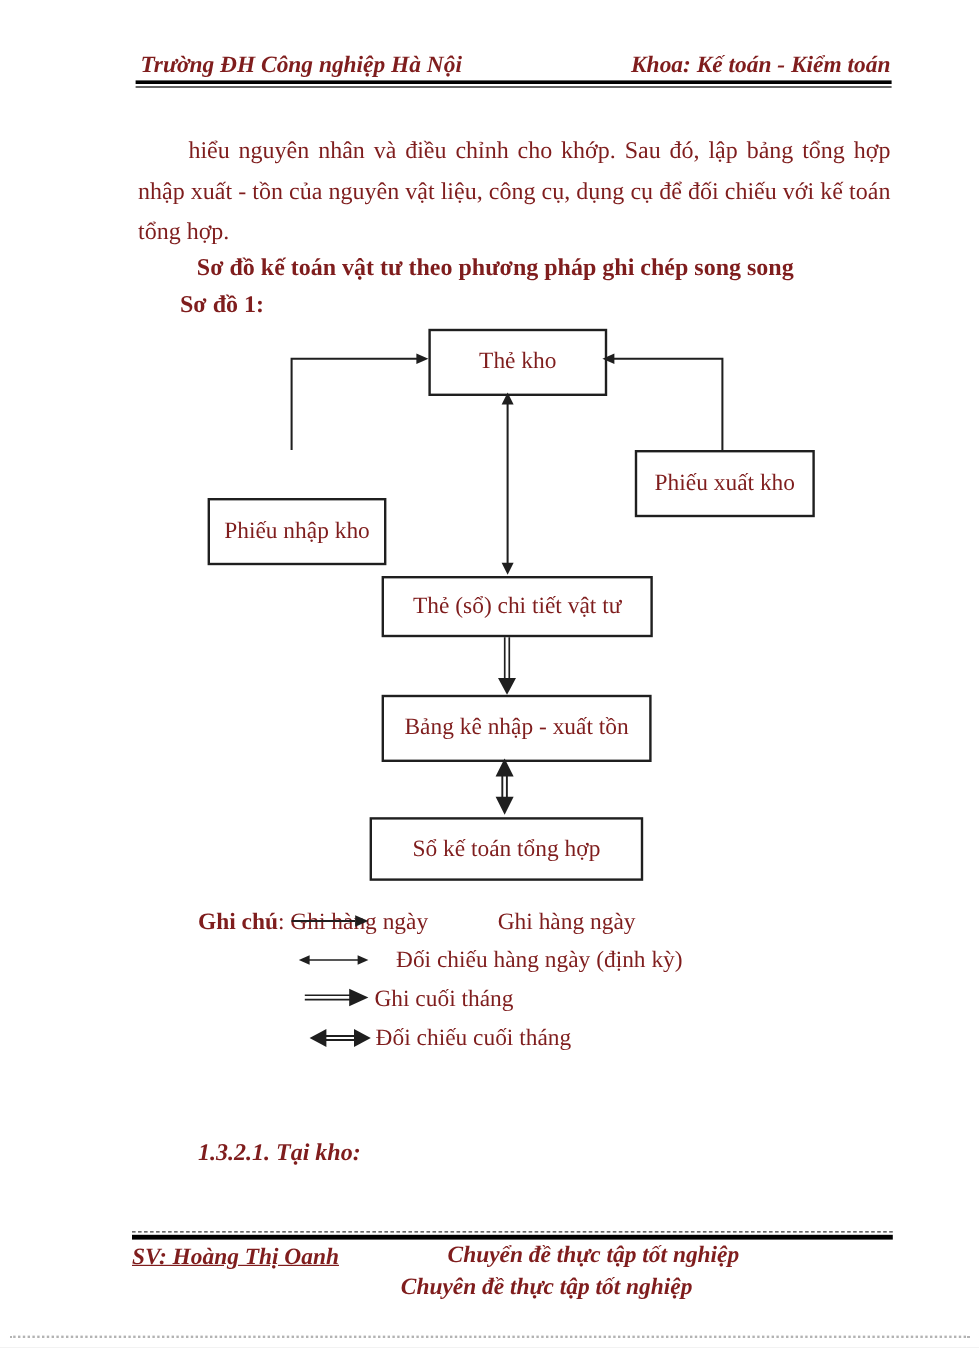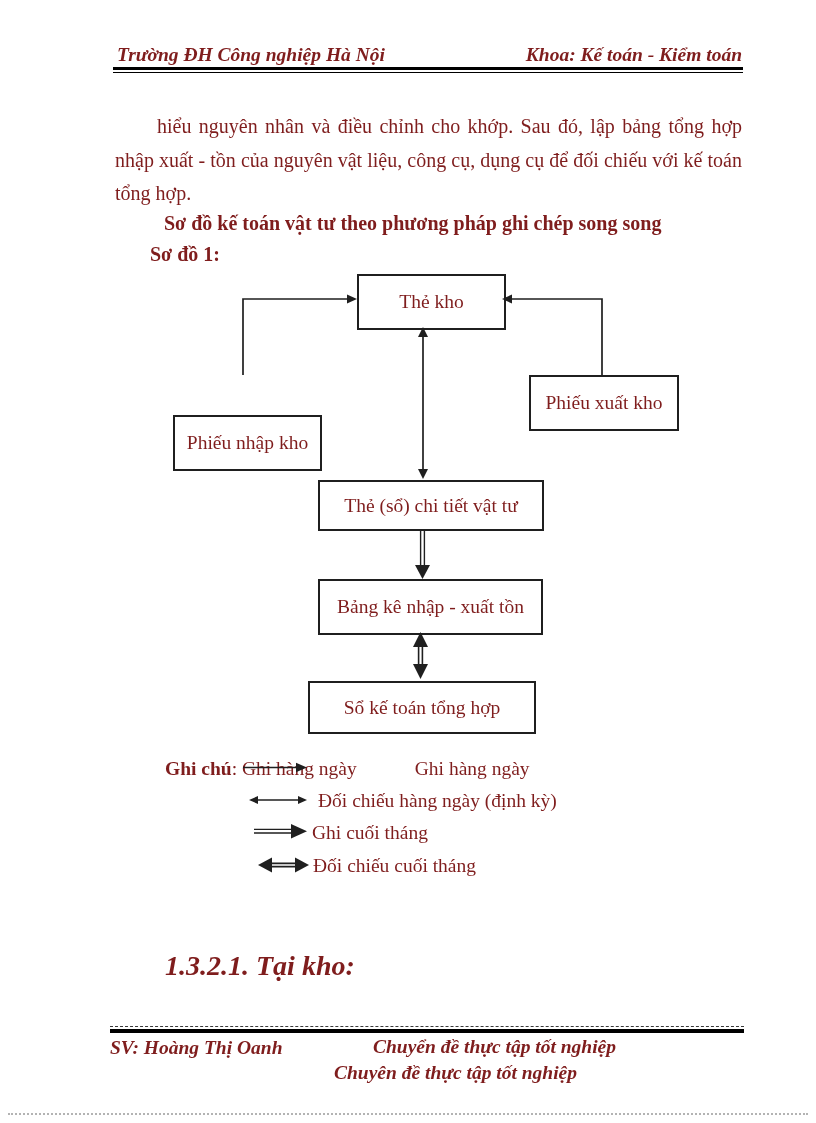--- a/index.html
+++ b/index.html
@@ -22,21 +22,21 @@
   .h-scheme-label { position:absolute; left:150px; top:243px; font-size:20px; font-weight:bold; }
   .dbox {
     position:absolute; border:2px solid #1f1f1f; background:#fff;
     display:flex; align-items:center; justify-content:center;
     font-size:19.5px; text-align:center; white-space:nowrap;
   }
   svg.overlay { position:absolute; left:0; top:0; pointer-events:none; z-index:5; }
   .legend-row { position:absolute; font-size:19.5px; white-space:nowrap; line-height:26px; }
   .legend-gap { display:inline-block; width:58px; }
   .sec1 { position:absolute; left:165px; top:916px; font-size:20px; font-weight:bold; white-space:nowrap; }
-  .sec2 { position:absolute; left:165px; top:950px; font-size:28px; font-weight:bold; font-style:italic; white-space:nowrap; }
+  .sec2 { position:absolute; left:165px; top:950px; font-size:20px; font-weight:bold; font-style:italic; white-space:nowrap; }
   .ftr-text { font-size:19.5px; white-space:nowrap; }
   .dots-bottom { position:absolute; left:8px; top:1113px; width:800px; height:0; border-top:2px dotted #b3b3b3; }
 </style>
 </head>
 <body>
 
 <div class="page">
 
   <div class="abs hdr-text bi" style="left:117px; top:44px;">Trường ĐH Công nghiệp Hà Nội</div>
   <div class="abs hdr-text bi" style="right:74px; top:44px;">Khoa: Kế toán - Kiểm toán</div>
@@ -119,32 +119,32 @@
       <line x1="267" y1="863.4" x2="300" y2="863.4" stroke="#1f1f1f" stroke-width="1.6"></line>
       <line x1="267" y1="866.6" x2="300" y2="866.6" stroke="#1f1f1f" stroke-width="1.6"></line>
       <polygon points="258,865 272,857.5 272,872.5" fill="#1f1f1f"></polygon>
       <polygon points="309,865 295,857.5 295,872.5" fill="#1f1f1f"></polygon>
     </g>
   </svg>
 
   <div class="legend-row" style="left:165px; top:756px;">
     <span class="b">Ghi chú</span><span>: </span><span>Ghi hàng ngày</span><span class="legend-gap"></span><span>Ghi hàng ngày</span>
   </div>
-  <div class="legend-row" style="left:318px; top:788px;">
+  <div class="legend-row" style="left:330px; top:788px;">
     <span>Đối chiếu hàng ngày (định kỳ)</span>
   </div>
   <div class="legend-row" style="left:312px; top:820px;">
     <span>Ghi cuối tháng</span>
   </div>
   <div class="legend-row" style="left:313px; top:853px;">
     <span>Đối chiếu cuối tháng</span>
   </div>
 
   <div class="sec2">1.3.2.1. Tại kho:</div>
 
   <div class="rule-dashed" style="left:110px; top:1026px; width:634px;"></div>
   <div class="rule" style="left:110px; top:1029px; width:634px; height:4px;"></div>
-  <div class="abs ftr-text bi" style="left:110px; top:1037px;">SV: Hoàng Thị Oanh</div>
+  <div class="abs ftr-text bi" style="left:110px; top:1037px;text-decoration:underline;">SV: Hoàng Thị Oanh</div>
   <div class="abs ftr-text bi" style="left:373px; top:1036px;">Chuyển đề thực tập tốt nghiệp</div>
   <div class="abs ftr-text bi" style="left:334px; top:1062px;">Chuyên đề thực tập tốt nghiệp</div>
 
   <div class="dots-bottom"></div>
 </div>
 
 </body></html>

